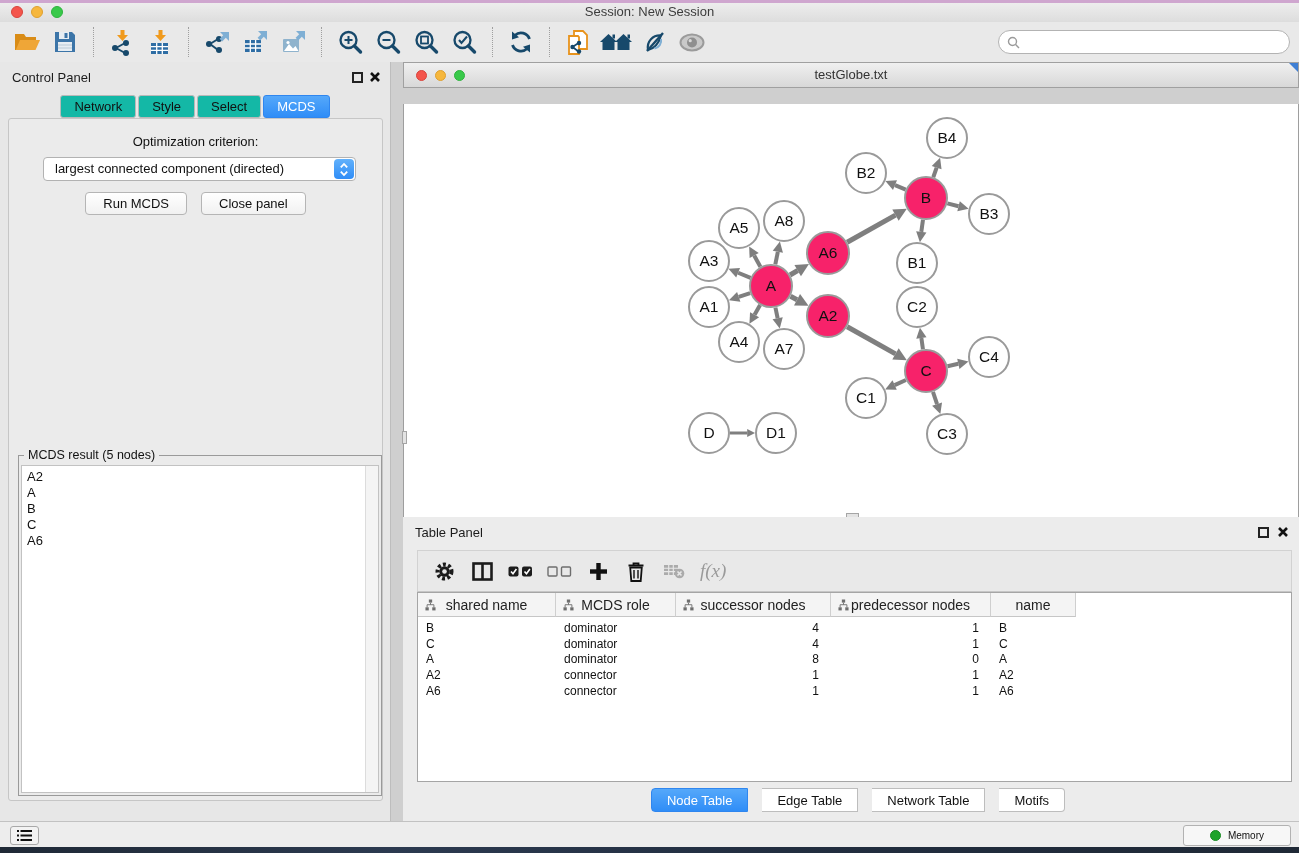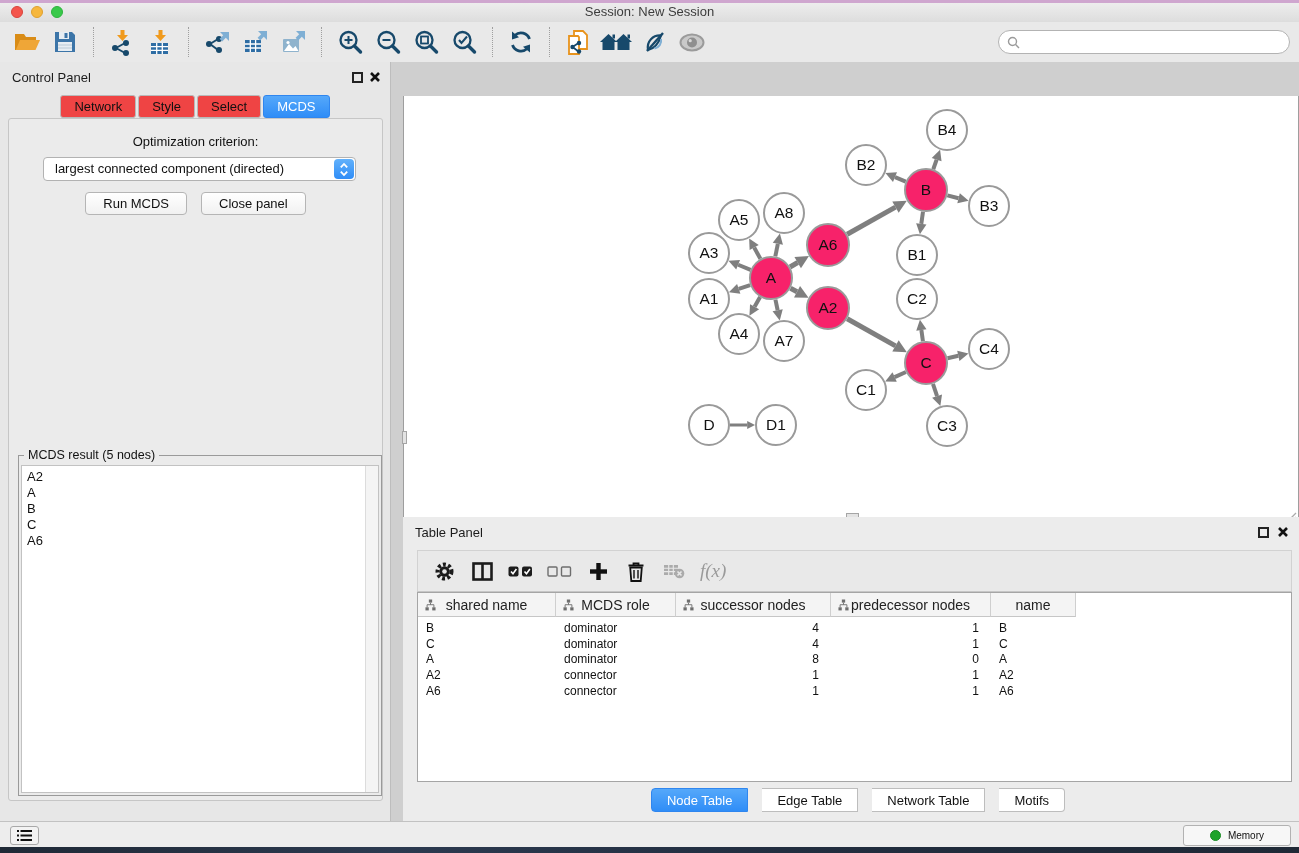--- a/index.html
+++ b/index.html
@@ -26,21 +26,21 @@
   .search input{border:none;outline:none;background:transparent;flex:1;font-size:13px;
           font-family:"Liberation Sans",sans-serif;margin-left:5px;}
   
   .control-panel{position:absolute;left:0;top:62px;width:391px;height:759px;background:#e7e7e7;
                  border-right:1px solid #bdbdbd;}
   .panel-title{position:absolute;left:12px;top:8px;font-size:13px;color:#1c1c1c;}
   .float-btn{position:absolute;top:10px;width:11px;height:11px;border:2px solid #222;}
   .close-btn{position:absolute;top:9px;width:12px;height:12px;}
   .cp-float{right:27px;} .cp-close{right:9px;}
   .cp-tabs{position:absolute;left:0;top:33px;width:100%;display:flex;justify-content:center;}
-  .cp-tab{background:#ef4444;border:1px solid #b9b9b9;border-radius:3px;margin:0 1px;
+  .cp-tab{background:#14b8a6;border:1px solid #b9b9b9;border-radius:3px;margin:0 1px;
           font-size:13px;padding:3px 13px;color:#111;}
   .cp-tab.active{background:linear-gradient(#55a8fa,#2f8df7);border-color:#2f86ef;color:#fff;}
   .cp-body{position:absolute;left:8px;top:56px;width:375px;height:683px;background:#ebebeb;
            border:1px solid #c6c6c6;border-radius:3px;}
   .opt-label{margin-top:15px;text-align:center;font-size:13px;color:#111;}
   .opt-select{position:absolute;left:34px;top:38px;width:313px;height:24px;background:#fff;
               border:1px solid #b2b2b2;border-radius:4px;}
   .opt-select .sel-text{line-height:22px;padding-left:11px;font-size:13px;color:#111;}
   .sel-stepper{position:absolute;right:1px;top:1px;width:20px;height:20px;border-radius:4px;
                background:linear-gradient(#62b1fb,#2f8df7);display:flex;align-items:center;justify-content:center;}
@@ -55,21 +55,21 @@
   .result-list{padding-top:3px;}
   
   .net-window{position:absolute;left:403px;top:62px;width:896px;height:455px;}
   .net-titlebar{position:absolute;left:0;top:0;width:100%;height:26px;
                 background:linear-gradient(#f0f0f0,#d8d8d8);border:1px solid #a0a0a0;}
   .net-lights{position:absolute;left:12px;top:7px;display:flex;gap:8px;}
   .net-lights .light{width:11px;height:11px;}
   .net-title{text-align:center;font-size:13px;line-height:24px;color:#333;}
   .net-corner{position:absolute;right:0;top:0;width:0;height:0;
               border-top:9px solid #3f7fd4;border-left:9px solid transparent;}
-  .net-canvas{position:absolute;left:0;top:34px;width:896px;height:429px;background:#fff;
+  .net-canvas{position:absolute;left:0;top:42px;width:896px;height:429px;background:#fff;
               border:1px solid #9e9e9e;border-top:none;}
   .grip{position:absolute;}
   .grip-left{left:-1px;top:369px;width:5px;height:13px;background:#e3e3e3;border:1px solid #a5a5a5;}
   .grip-bottom{left:443px;bottom:-1px;width:13px;height:5px;background:#e3e3e3;border:1px solid #a5a5a5;}
   .grip-corner{right:1px;bottom:1px;}
   
   .table-panel{position:absolute;left:403px;top:517px;width:896px;height:304px;background:#ececec;}
   .tp-float{right:30px;} .tp-close{right:10px;}
   .tp-toolbar{position:absolute;left:14px;top:33px;width:875px;height:42px;background:#e9e9e9;
               border:1px solid #d2d2d2;border-bottom:1px solid #c6c6c6;display:flex;align-items:center;padding-left:14px;gap:14px;}
@@ -297,20 +297,29 @@
               <div class="result-item">C</div>
               <div class="result-item">A6</div>
             </div>
           <div class="result-scroll"></div>
         </div>
       </div>
     </div>
   </div>
 
   <div class="net-window">
+    <div class="net-titlebar">
+      <div class="lights net-lights">
+        <span class="light red"></span>
+        <span class="light yellow"></span>
+        <span class="light green"></span>
+      </div>
+      <div class="net-title">testGlobe.txt</div>
+      <div class="net-corner"></div>
+    </div>
     <div class="net-canvas">
       <svg id="graph-svg" width="893" height="428">
           <line x1="356.3722984559506" y1="162.73729095141053" x2="350.1686285674159" y2="151.49313927844133" stroke="#7f7f7f" stroke-width="4"></line>
           <polygon points="345.144624201138,142.38713136456266 354.72163252435524,148.9811370953024 345.6156246104766,154.00514146158028" fill="#7f7f7f"></polygon>
           <line x1="371.31455497304006" y1="160.42722513479976" x2="373.841953356661" y2="147.79023321669487" stroke="#7f7f7f" stroke-width="4"></line>
           <polygon points="375.88156116209814,137.5921941895093 378.9409728702538,148.81003711941344 368.7429338430682,146.7704293139763" fill="#7f7f7f"></polygon>
           <line x1="346.59628761528694" y1="173.77269661906732" x2="334.12166222181776" y2="168.74260573460393" stroke="#7f7f7f" stroke-width="4"></line>
           <polygon points="324.47627091268066,164.85333504543576 336.06629756640183,163.91991008003538 332.1770268772337,173.56530138917248" fill="#7f7f7f"></polygon>
           <line x1="346.16281933618814" y1="189.05775474096853" x2="334.7403396747133" y2="192.92665914243582" stroke="#7f7f7f" stroke-width="4"></line>
           <polygon points="324.89003608818405,196.26305229271185 333.07214309957527,188.0015073491712 336.40853624985135,197.85181093570046" fill="#7f7f7f"></polygon>

